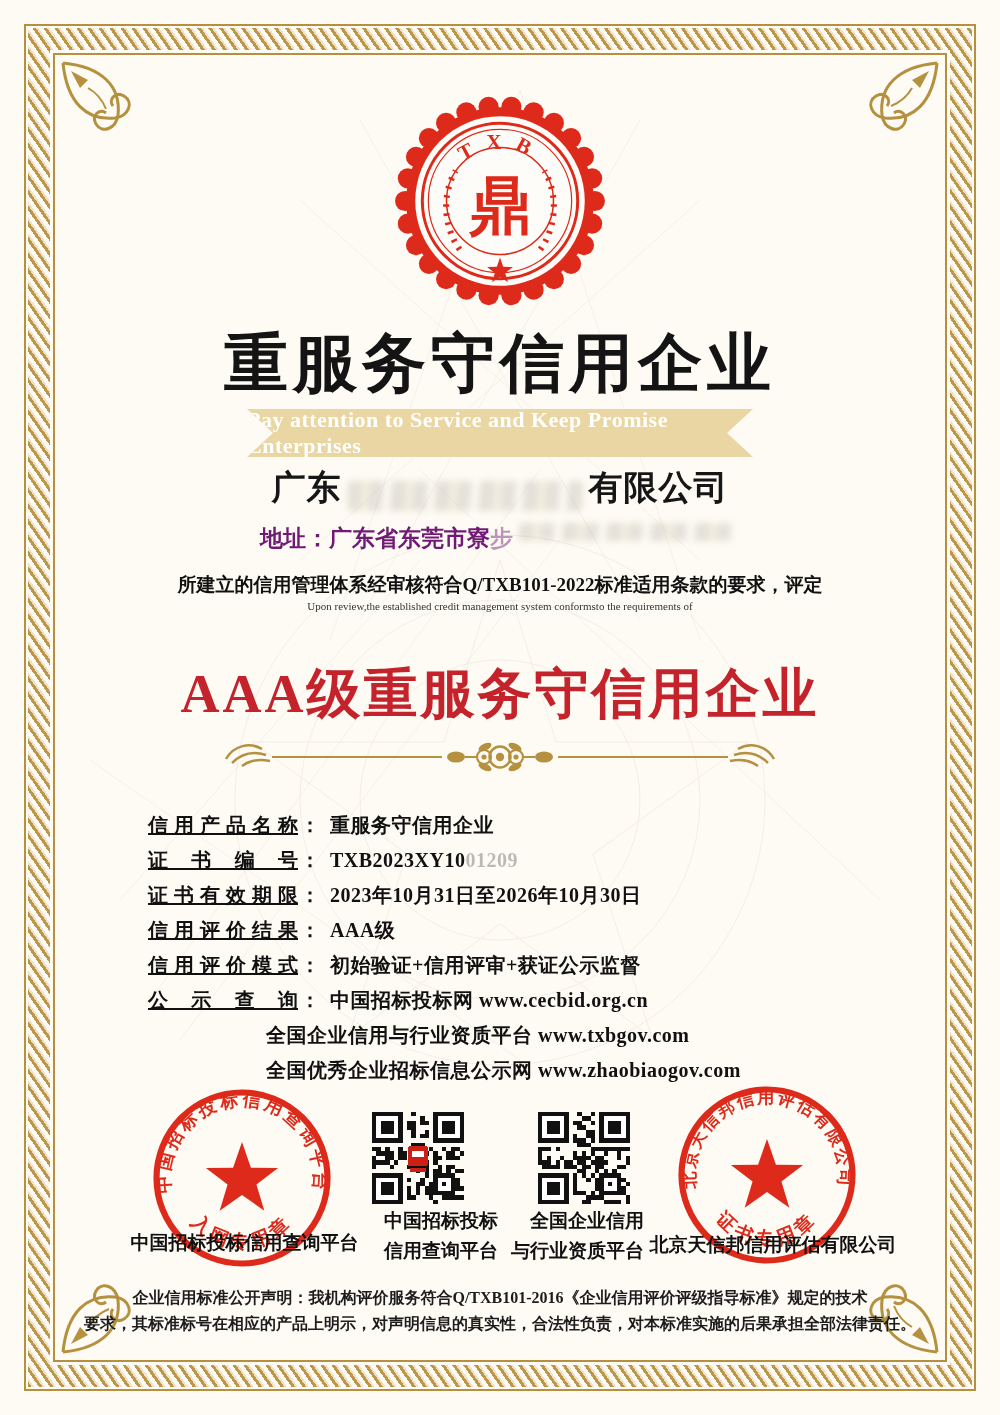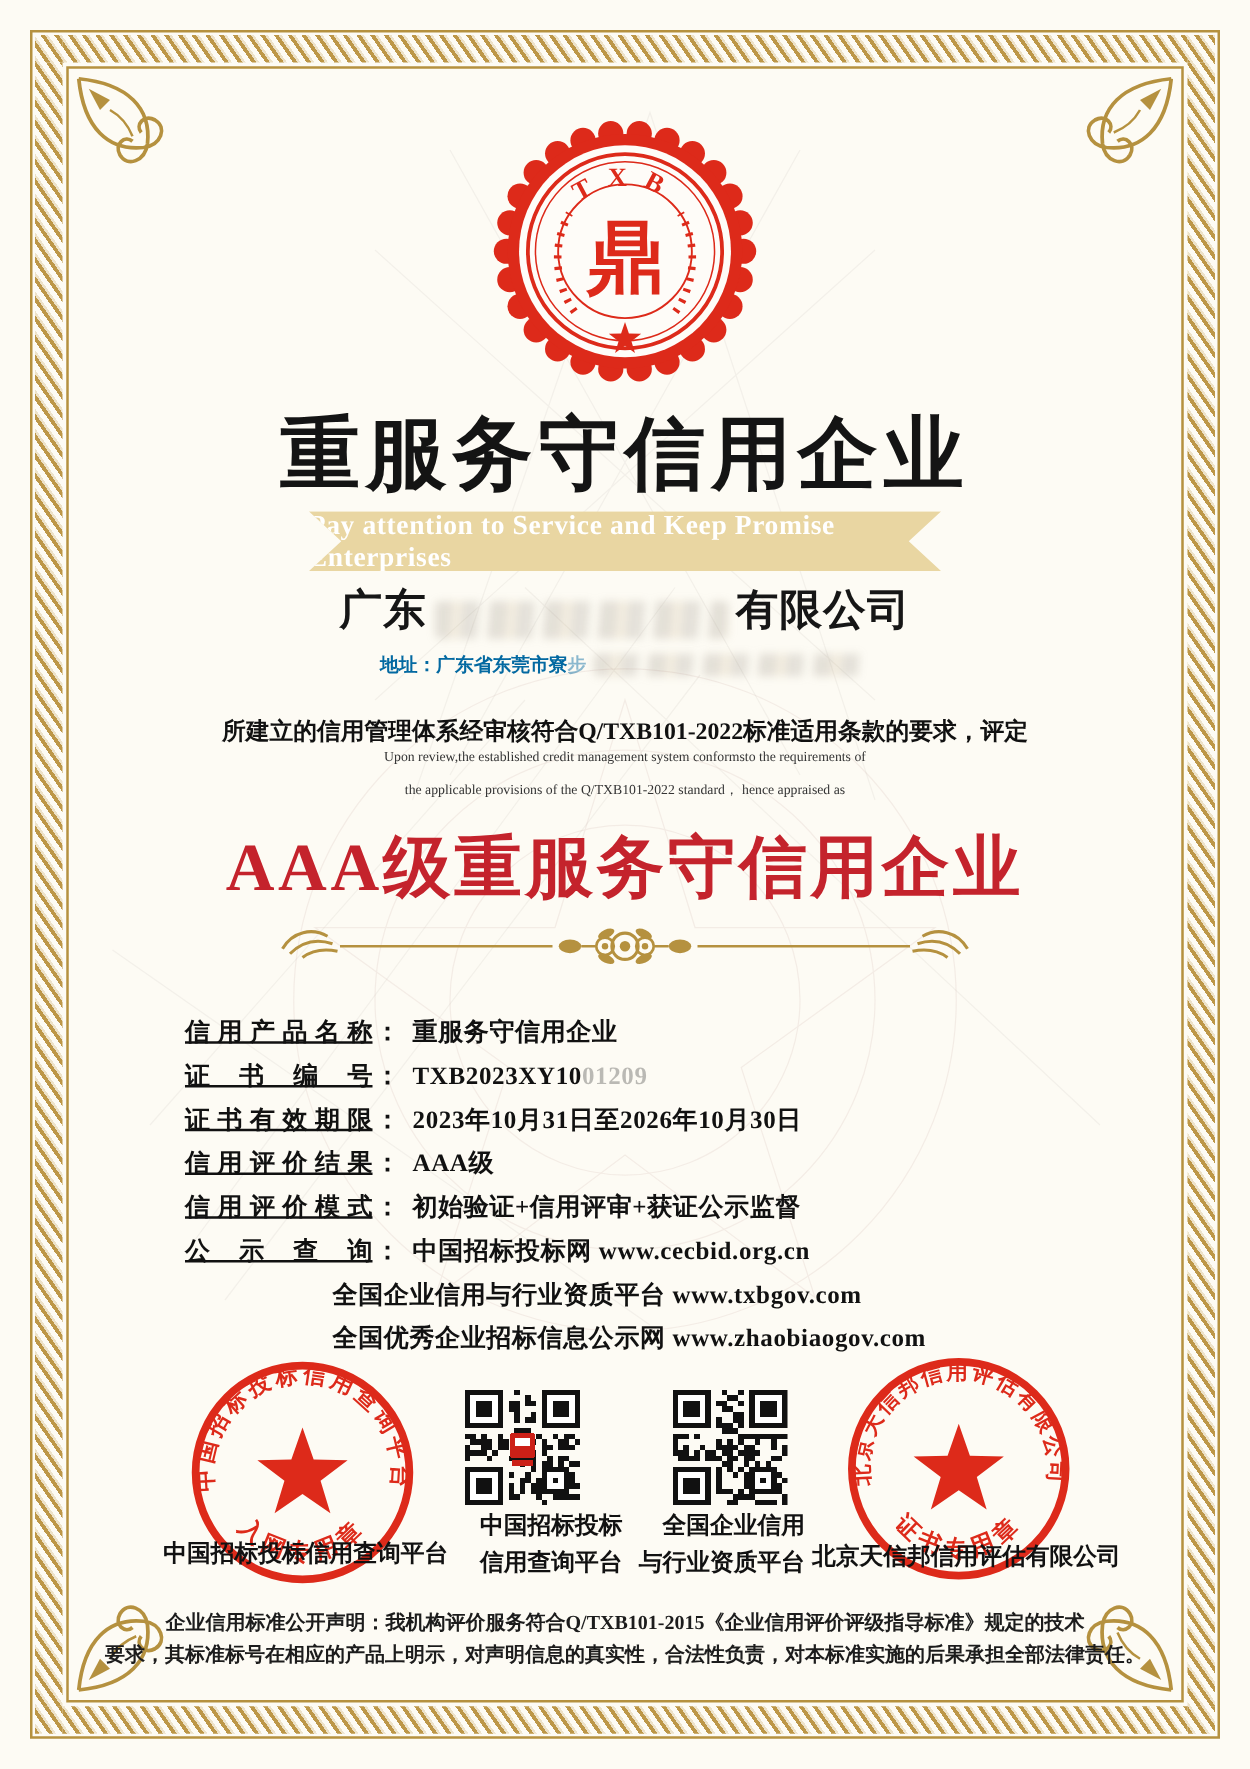--- a/index.html
+++ b/index.html
@@ -31,21 +31,21 @@
 
   
   .company{position:absolute;left:0;top:465px;width:100%;display:flex;justify-content:center;align-items:flex-end;
     font-size:34px;font-weight:800;color:#161616;letter-spacing:1px;}
   .smudge{display:inline-block;height:26px;border-radius:4px;margin:0 6px;vertical-align:middle;
     background:repeating-linear-gradient(95deg,rgba(140,130,115,.22) 0 14px,rgba(195,170,120,.16) 14px 22px,rgba(120,112,100,.18) 22px 36px,rgba(0,0,0,0) 36px 44px);
     filter:blur(3.5px);}
   .smudge.name{width:235px;height:30px;}
   .smudge.addr{width:215px;height:18px;}
   .address{position:absolute;left:0;top:523px;width:100%;display:flex;justify-content:center;align-items:flex-start;
-    font-size:15px;font-weight:800;color:#0369a1;}
+    font-size:23px;font-weight:800;color:#701a75;}
   .faded{opacity:.45;filter:blur(.4px);}
 
   
   .stmt-cn{position:absolute;left:0;top:572px;width:100%;text-align:center;font-size:19px;font-weight:800;color:#111;}
   .stmt-en{position:absolute;left:0;width:100%;text-align:center;font-size:11px;color:#343434;}
   .stmt-en.l1{top:600px;} .stmt-en.l2{top:624px;}
 
   
   .award{position:absolute;left:0;top:658px;width:100%;text-align:center;
     font-size:54px;font-weight:800;color:#c4232c;letter-spacing:3px;white-space:nowrap;}
@@ -177,21 +177,20 @@
   </div>
   <div class="address">
     <span>地址：</span>
     <span>广东省东莞市寮</span>
     <span class="faded">步</span>
     <span class="smudge addr"></span>
   </div>
 
   <div class="stmt-cn">所建立的信用管理体系经审核符合Q/TXB101-2022标准适用条款的要求，评定</div>
   <div class="stmt-en l1">Upon review,the established credit management system conformsto the requirements of</div>
-  <div class="stmt-en l2">the applicable provisions of the  Q/TXB101-2022 standard，  hence appraised as</div>
 
   <div class="award">AAA级重服务守信用企业</div>
 
   <svg class="divider" viewBox="0 0 560 44">
     <g id="divL">
       <g stroke="#b5913f" stroke-width="2.5" fill="none">
         <path d="M6,24 C14,10 30,7 42,14"></path>
         <path d="M12,28 C22,18 34,16 46,20"></path>
         <path d="M22,31 C30,25 40,24 50,26"></path>
       </g>
@@ -538,16 +537,16 @@
     <text font-size="18" font-weight="bold" fill="#dd2a1a" letter-spacing="2.5">
       <textPath href="#sealTopR" startOffset="50%" text-anchor="middle">北京天信邦信用评估有限公司</textPath>
     </text>
     <text font-size="20" font-weight="bold" fill="#dd2a1a" letter-spacing="5">
       <textPath href="#sealBotR" startOffset="50%" text-anchor="middle">证书专用章</textPath>
     </text>
     <path d="M100,62 L109.4,89.1 L138,89.6 L115.2,106.9 L123.5,134.4 L100,118 L76.5,134.4 L84.8,106.9 L62,89.6 L90.6,89.1 Z" fill="#dd2a1a"></path>
   </svg>
   <div class="sealcap sealcap-r">北京天信邦信用评估有限公司</div>
 
-  <div class="disc l1">企业信用标准公开声明：我机构评价服务符合Q/TXB101-2015《企业信用评价评级指导标准》规定的技术</div>
+  <div class="disc l1">企业信用标准公开声明：我机构评价服务符合Q/TXB101-2016《企业信用评价评级指导标准》规定的技术</div>
   <div class="disc l2">要求，其标准标号在相应的产品上明示，对声明信息的真实性，合法性负责，对本标准实施的后果承担全部法律责任。</div>
 
 </div>
 
 </body></html>

